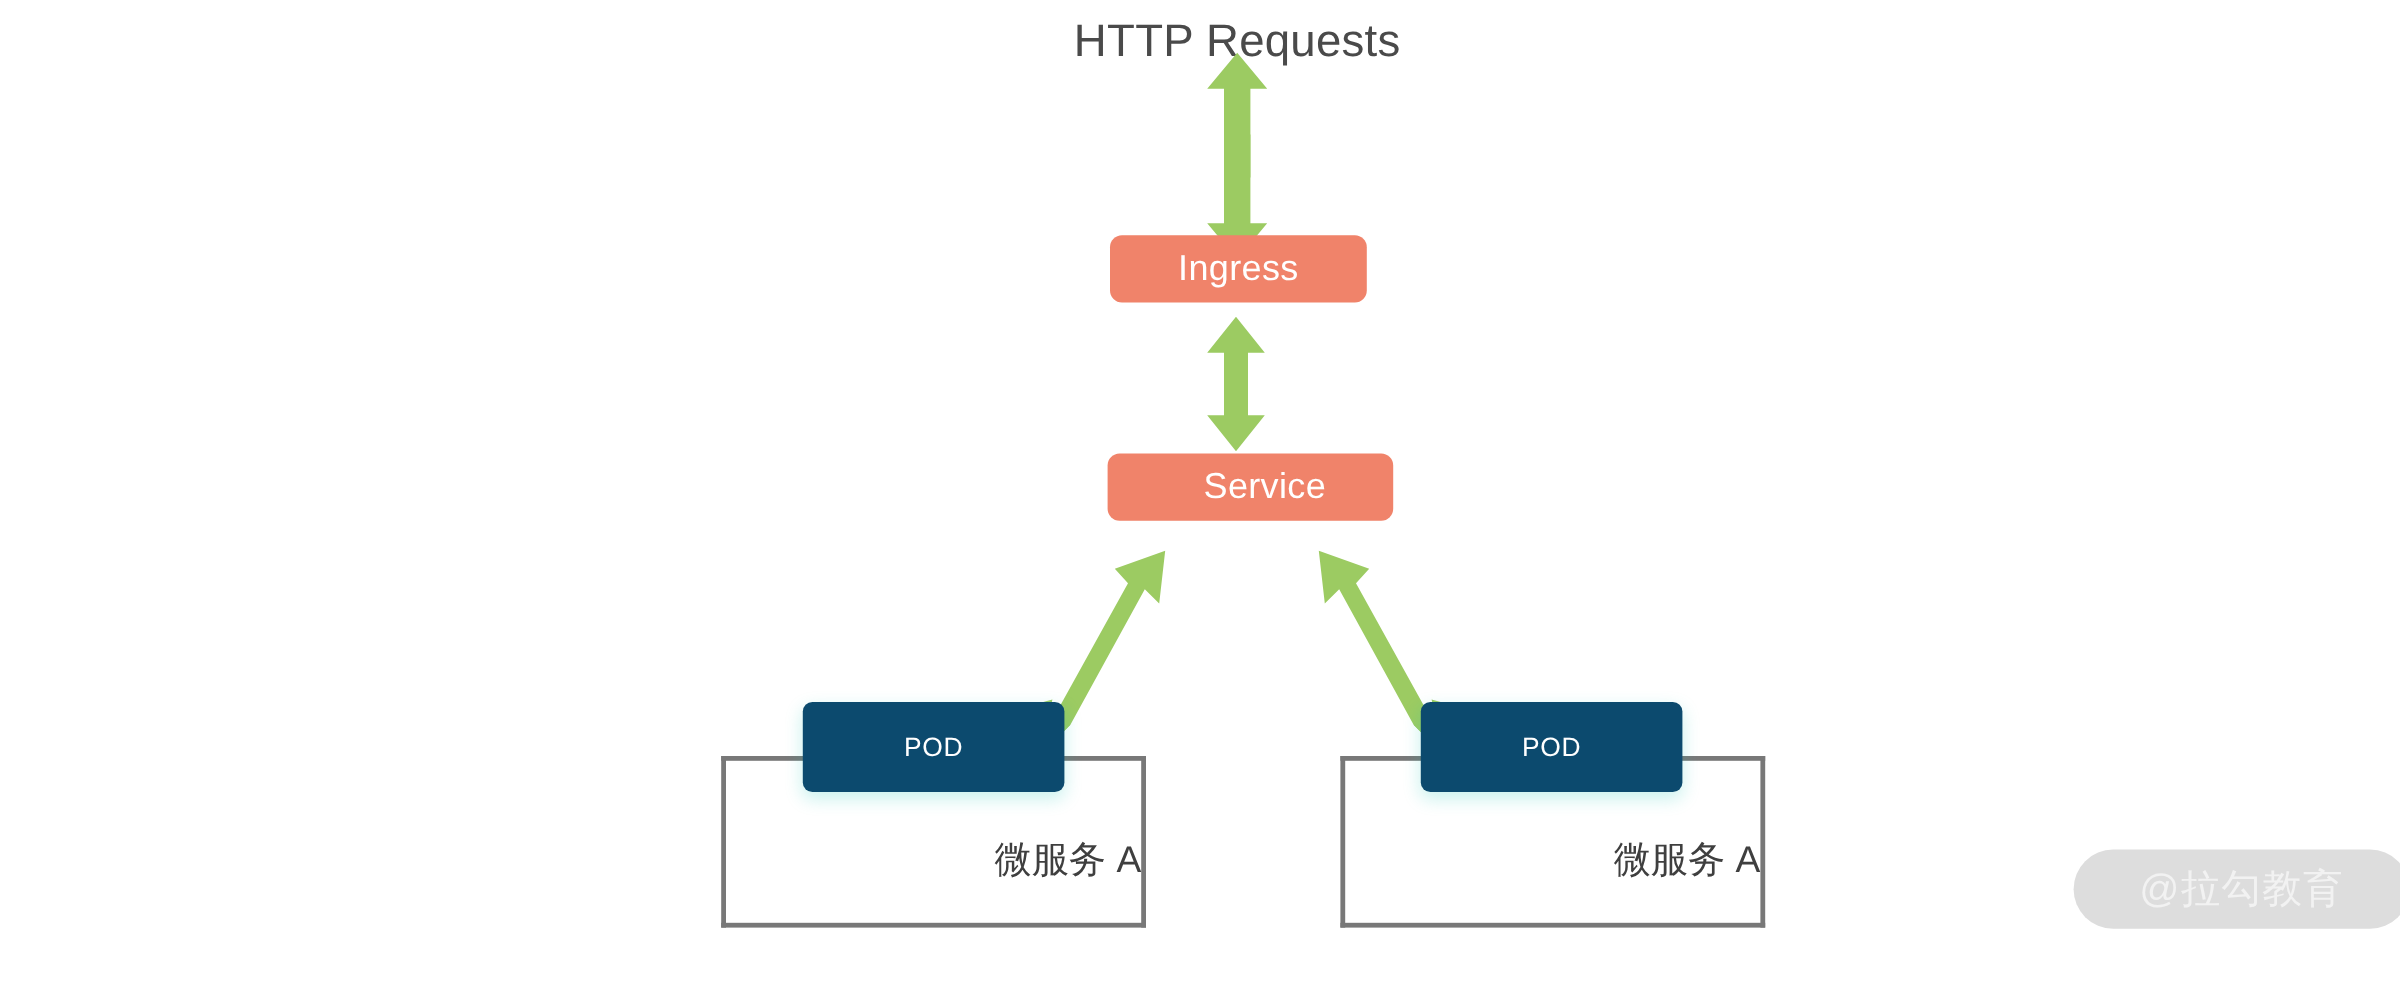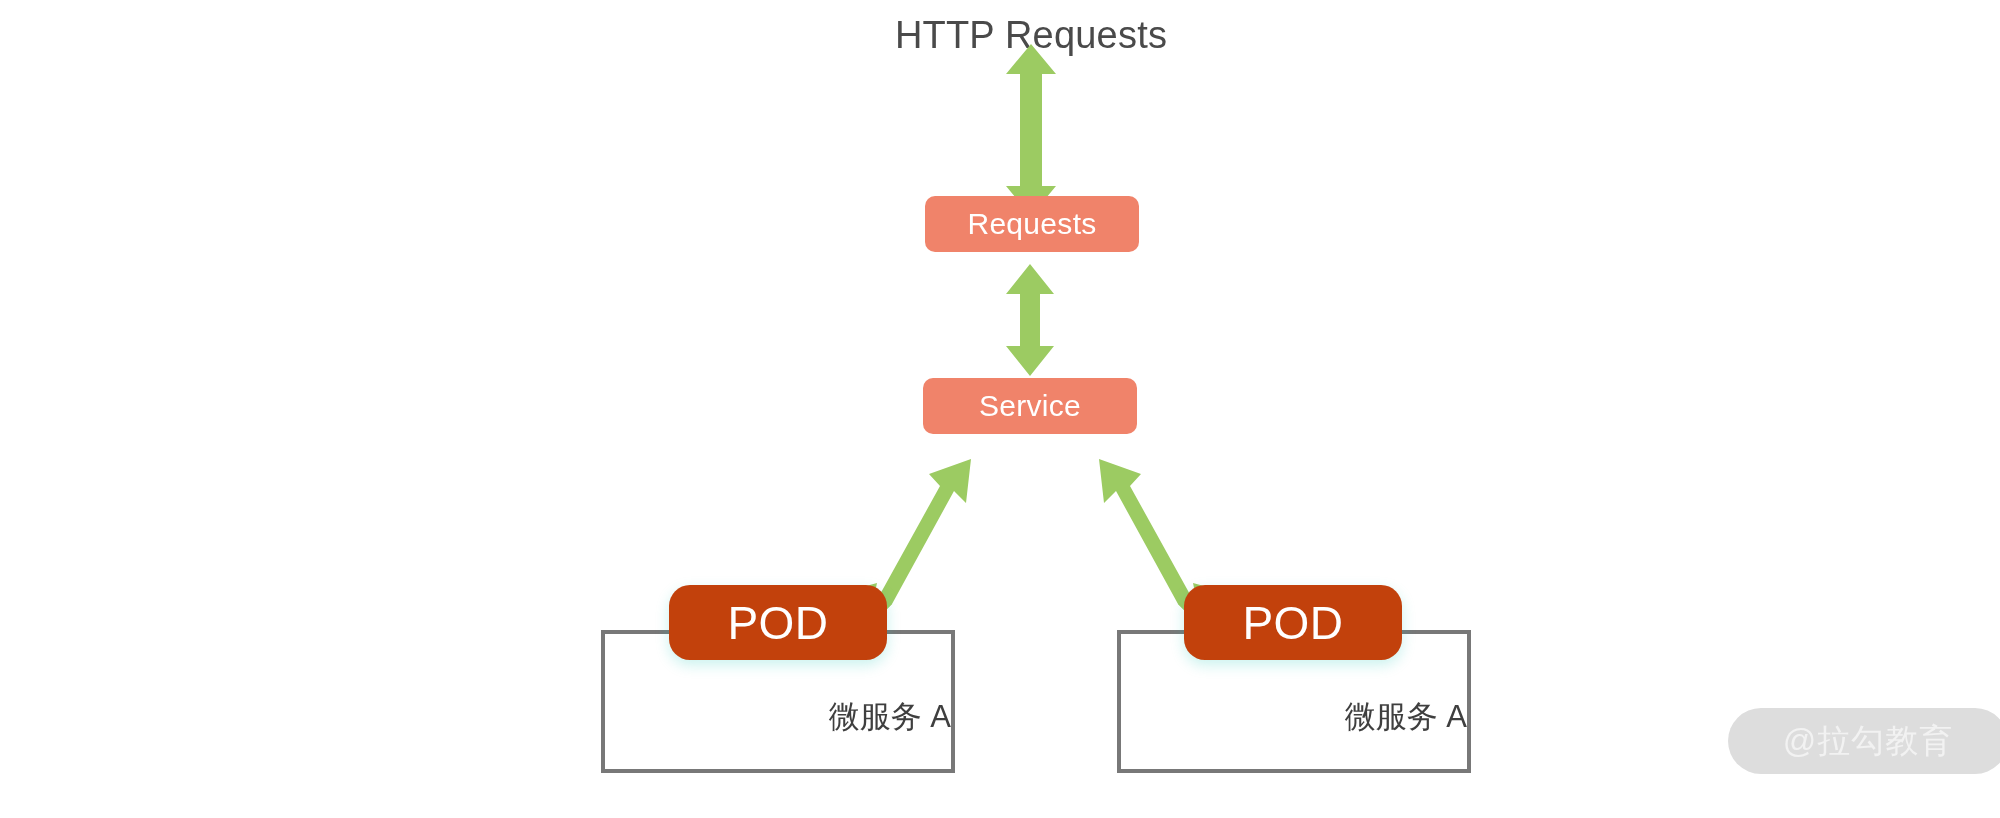--- a/index.html
+++ b/index.html
@@ -59,20 +59,21 @@
     left: 894px;
     top: 196px;
     width: 214px;
     height: 56px;
   }
   #node-service {
     left: 892px;
     top: 378px;
     width: 214px;
     height: 56px;
+    padding-left: 24px;
   }
 
   
   .microservice-box {
     position: absolute;
     box-sizing: border-box;
     border: 4px solid #787878;
     border-top: 0;
     background: transparent;
   }
@@ -101,24 +102,24 @@
     font-weight: 400;
     white-space: nowrap;
   }
 
   
   .pod-node {
     position: absolute;
     display: flex;
     align-items: center;
     justify-content: center;
-    background: #c2410c;
-    border-radius: 21px;
+    background: #0c4a6e;
+    border-radius: 8px;
     color: #ffffff;
-    font-size: 46px;
+    font-size: 22px;
     font-weight: 400;
     letter-spacing: 0.5px;
     box-shadow: 0 5px 14px rgba(13, 194, 176, 0.22);
     white-space: nowrap;
   }
   #pod-left  { left: 638px;  top: 585px; width: 218px; height: 75px; }
   #pod-right { left: 1153px; top: 585px; width: 218px; height: 75px; }
 
   
   #watermark {
@@ -161,21 +162,21 @@
       <polygon points="845,620 861,604 923,491 935,503 940,459 898,474 909,486 847,598 831,613"></polygon>
       <polygon points="845,620 861,604 842,602 846,583 806,594 820,638 824,619"></polygon>
     </g>
 
     <g fill="#9ccb62">
       <polygon points="1163,620 1147,604 1085,491 1073,503 1068,459 1110,474 1099,486 1161,598 1177,613"></polygon>
       <polygon points="1163,620 1147,604 1166,602 1162,583 1202,594 1188,638 1184,619"></polygon>
     </g>
   </svg>
 
-  <div id="node-ingress" class="node-pill">Requests</div>
+  <div id="node-ingress" class="node-pill">Ingress</div>
 
   <div id="node-service" class="node-pill">Service</div>
 
   <div id="microservice-box-left" class="microservice-box">
     <div class="microservice-label">微服务 A</div>
   </div>
 
   <div id="microservice-box-right" class="microservice-box">
     <div class="microservice-label">微服务 A</div>
   </div>

